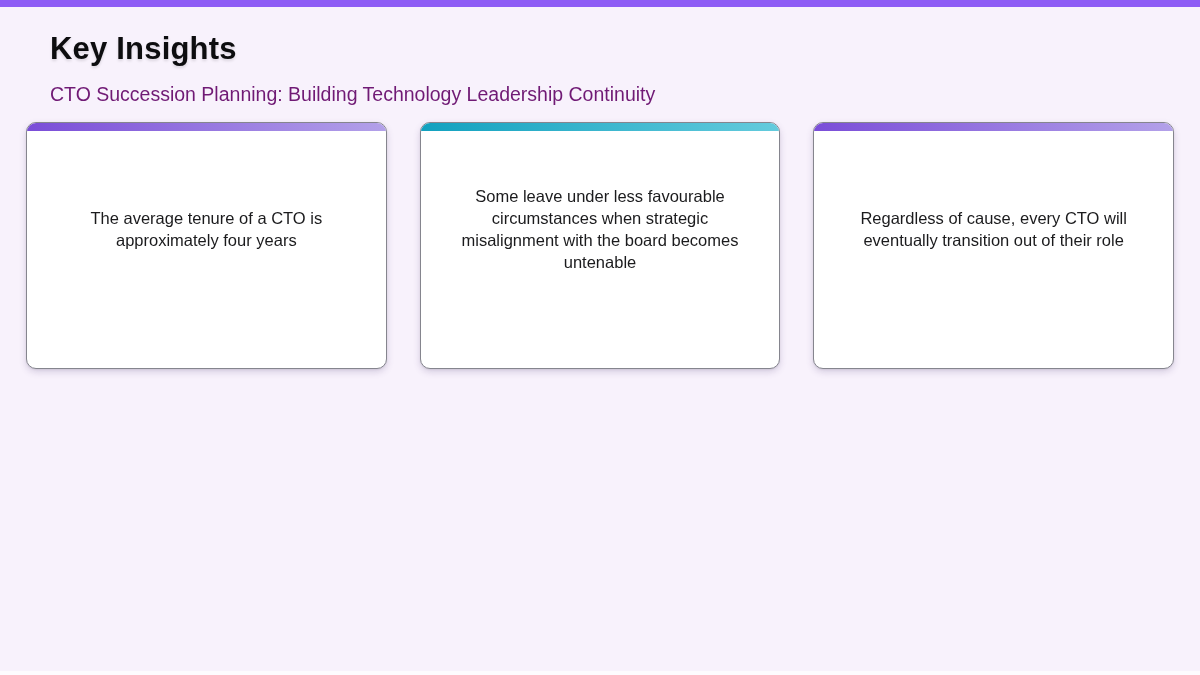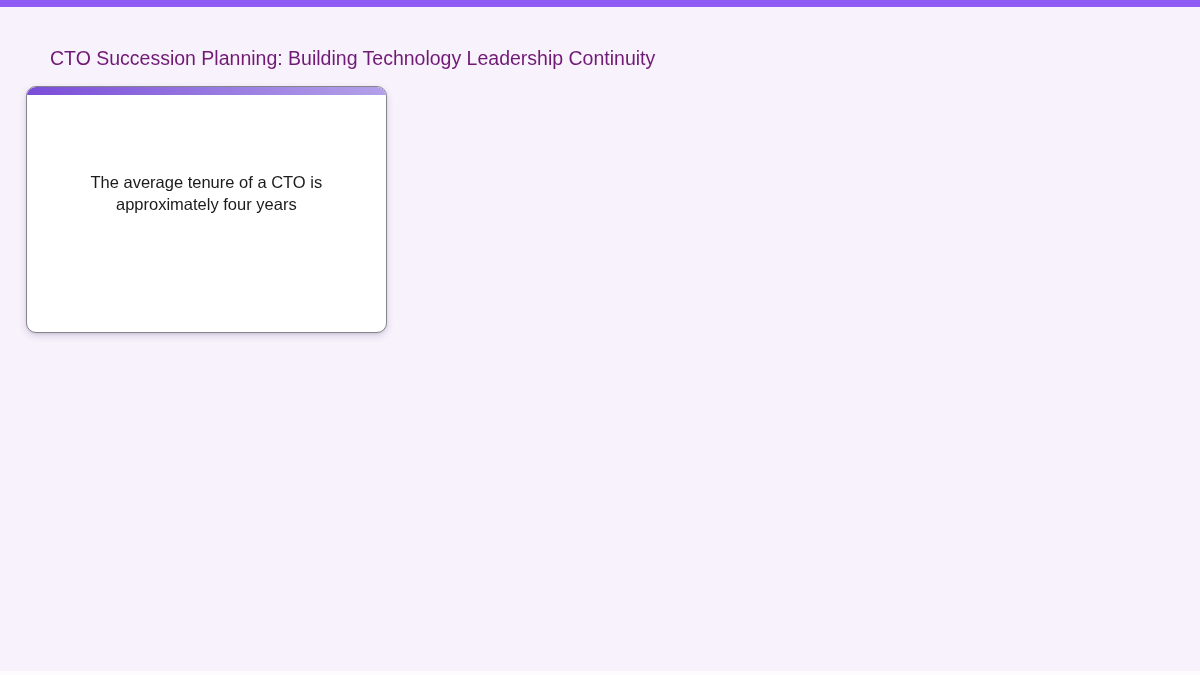--- a/index.html
+++ b/index.html
@@ -78,25 +78,38 @@
     line-height: 22px;
     color: #1B1B1D;
   }
 </style>
 </head>
 <body style="background: rgb(248, 242, 252);">
 
 <div class="top-bar" style="background: rgb(142, 92, 245);"></div>
 
 <div class="header">
+  <div class="page-title">Key Insights</div>
   <div class="page-subtitle">CTO Succession Planning: Building Technology Leadership Continuity</div>
 </div>
 
 <div class="cards-grid">
   <div class="card">
     <div class="card-strip" style="background: linear-gradient(90deg, rgb(122, 77, 216), rgb(179, 161, 233));"></div>
     <div class="card-body">
       <div class="card-text">The average tenure of a CTO is approximately four years</div>
     </div>
   </div>
+  <div class="card">
+    <div class="card-strip" style="background: linear-gradient(90deg, rgb(18, 161, 191), rgb(100, 203, 221));"></div>
+    <div class="card-body">
+      <div class="card-text">Some leave under less favourable circumstances when strategic misalignment with the board becomes untenable</div>
+    </div>
+  </div>
+  <div class="card">
+    <div class="card-strip" style="background: linear-gradient(90deg, rgb(122, 77, 216), rgb(179, 161, 233));"></div>
+    <div class="card-body">
+      <div class="card-text">Regardless of cause, every CTO will eventually transition out of their role</div>
+    </div>
+  </div>
 </div>
 
 <div class="bottom-strip"></div>
 
 </body></html>

